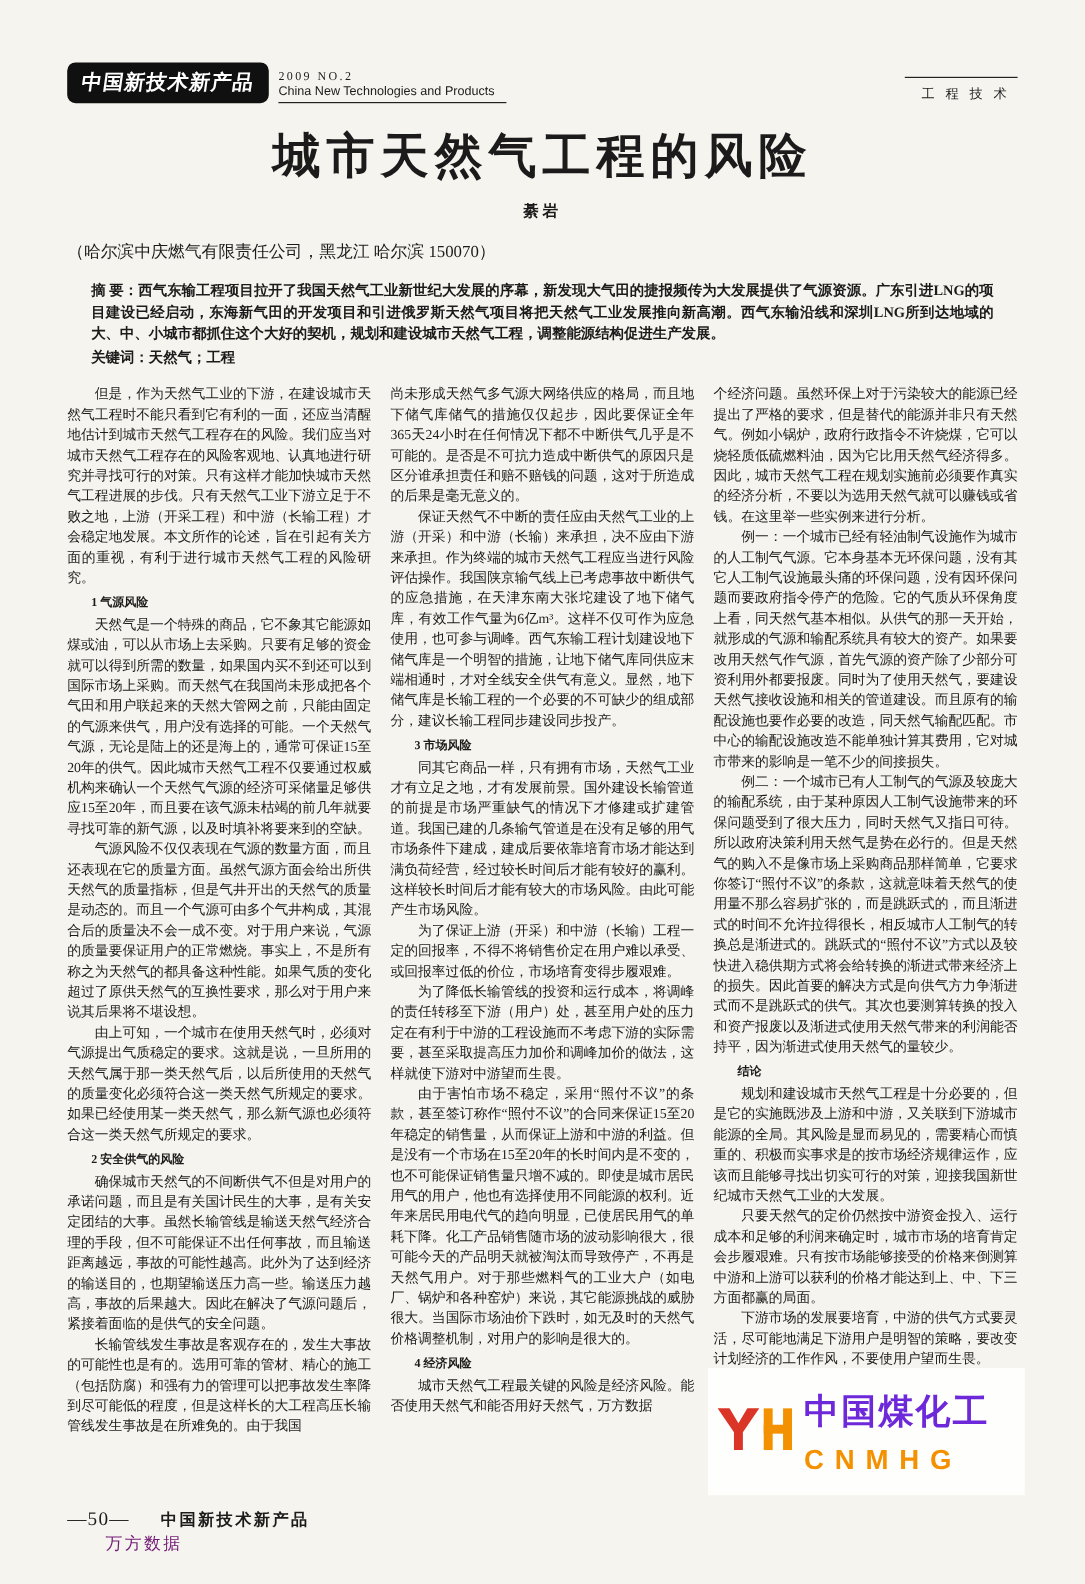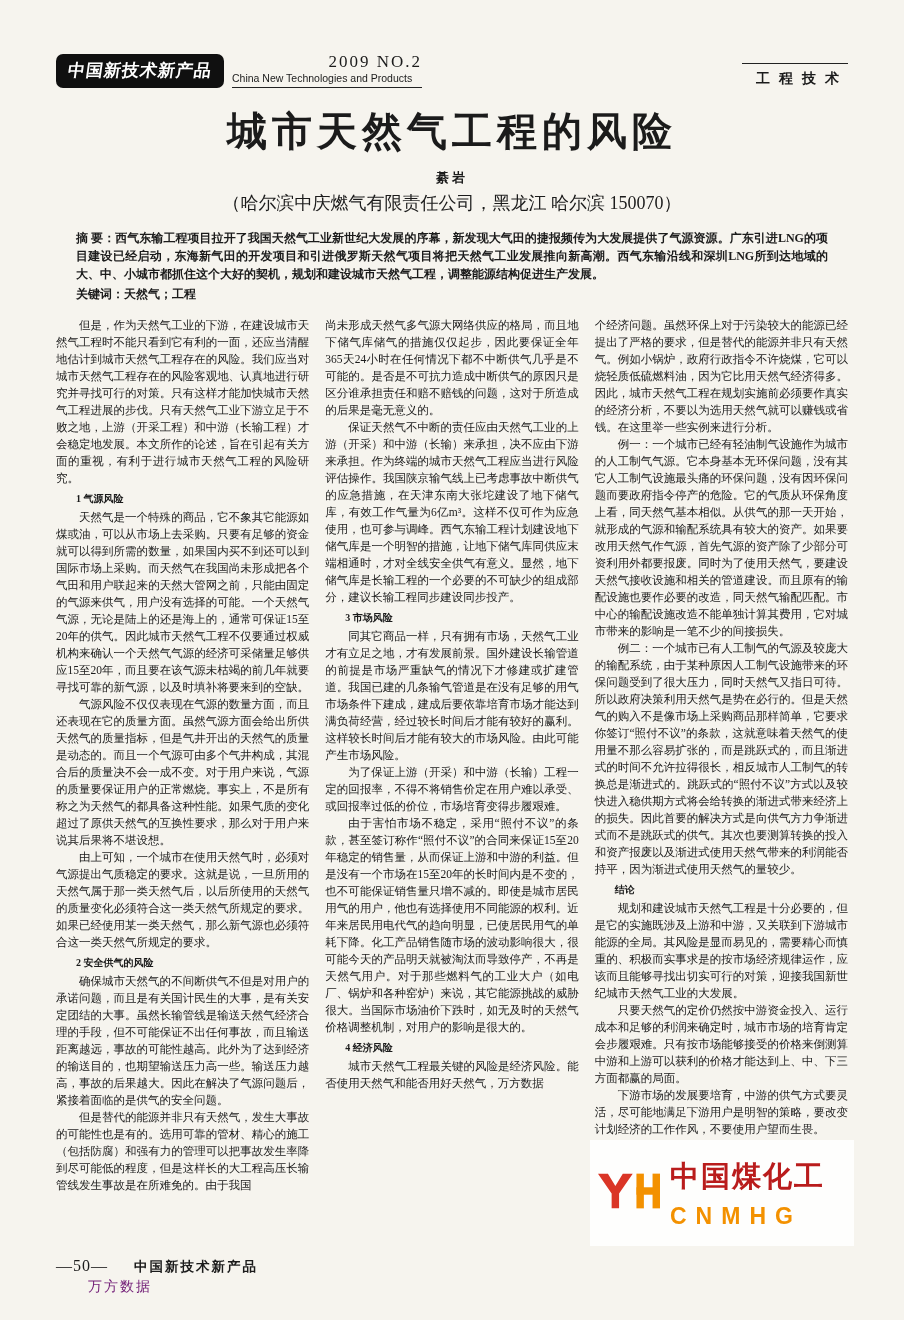--- a/index.html
+++ b/index.html
@@ -16,31 +16,31 @@
   
   .header { display:flex; justify-content:space-between; align-items:flex-end; }
   .header-left { display:flex; align-items:flex-end; gap:8px; }
   .banner {
     background:#101010; color:#fff;
     padding:5px 12px 6px; border-radius:7px;
     font-size:17px; font-weight:bold; white-space:nowrap;
   }
   .banner span { display:inline-block; transform:skewX(-8deg); letter-spacing:1px; }
   .issue-block { border-bottom:1.5px solid #222; padding-bottom:3px; min-width:190px; }
-  .issue { font-size:17px; letter-spacing:2px;text-align:right; }
+  .issue { font-size:10px; letter-spacing:2px; }
   .journal-en { font-size:10.5px; font-family:"Liberation Sans","DejaVu Sans",sans-serif; }
   .section-tag {
-    font-size:14px; font-weight:bold; letter-spacing:9px;
+    font-size:11px; font-weight:normal; letter-spacing:9px;
     border-top:1.5px solid #222; padding:6px 0 0 14px;
   }
 
   
   .title { text-align:center; font-size:40px; font-weight:bold; letter-spacing:5px; margin-top:16px; }
   .author { text-align:center; font-size:13px; font-weight:bold; margin-top:10px; letter-spacing:3px; }
-  .affiliation { text-align:center; font-size:18px; margin-top:4px; }
+  .affiliation { text-align:left; font-size:14px; margin-top:16px; }
 
   .abstract, .keywords {
     margin:0 20px; font-size:12px; line-height:18px;
     text-align:justify; font-weight:600;
   }
   .abstract { margin-top:14px; }
   .keywords { margin-top:2px; }
   .lbl { font-weight:bold; }
 
   
@@ -105,28 +105,29 @@
 
   <div class="columns">
     <div class="col">
         <p class="para">但是，作为天然气工业的下游，在建设城市天然气工程时不能只看到它有利的一面，还应当清醒地估计到城市天然气工程存在的风险。我们应当对城市天然气工程存在的风险客观地、认真地进行研究并寻找可行的对策。只有这样才能加快城市天然气工程进展的步伐。只有天然气工业下游立足于不败之地，上游（开采工程）和中游（长输工程）才会稳定地发展。本文所作的论述，旨在引起有关方面的重视，有利于进行城市天然气工程的风险研究。</p>
         <h3 class="sec-heading">1 气源风险</h3>
         <p class="para">天然气是一个特殊的商品，它不象其它能源如煤或油，可以从市场上去采购。只要有足够的资金就可以得到所需的数量，如果国内买不到还可以到国际市场上采购。而天然气在我国尚未形成把各个气田和用户联起来的天然大管网之前，只能由固定的气源来供气，用户没有选择的可能。一个天然气气源，无论是陆上的还是海上的，通常可保证15至20年的供气。因此城市天然气工程不仅要通过权威机构来确认一个天然气气源的经济可采储量足够供应15至20年，而且要在该气源未枯竭的前几年就要寻找可靠的新气源，以及时填补将要来到的空缺。</p>
         <p class="para">气源风险不仅仅表现在气源的数量方面，而且还表现在它的质量方面。虽然气源方面会给出所供天然气的质量指标，但是气井开出的天然气的质量是动态的。而且一个气源可由多个气井构成，其混合后的质量决不会一成不变。对于用户来说，气源的质量要保证用户的正常燃烧。事实上，不是所有称之为天然气的都具备这种性能。如果气质的变化超过了原供天然气的互换性要求，那么对于用户来说其后果将不堪设想。</p>
         <p class="para">由上可知，一个城市在使用天然气时，必须对气源提出气质稳定的要求。这就是说，一旦所用的天然气属于那一类天然气后，以后所使用的天然气的质量变化必须符合这一类天然气所规定的要求。如果已经使用某一类天然气，那么新气源也必须符合这一类天然气所规定的要求。</p>
         <h3 class="sec-heading">2 安全供气的风险</h3>
         <p class="para">确保城市天然气的不间断供气不但是对用户的承诺问题，而且是有关国计民生的大事，是有关安定团结的大事。虽然长输管线是输送天然气经济合理的手段，但不可能保证不出任何事故，而且输送距离越远，事故的可能性越高。此外为了达到经济的输送目的，也期望输送压力高一些。输送压力越高，事故的后果越大。因此在解决了气源问题后，紧接着面临的是供气的安全问题。</p>
-        <p class="para">但是替代的能源并非只有天然气，发生大事故的可能性也是有的。选用可靠的管材、精心的施工（包括防腐）和强有力的管理可以把事故发生率降到尽可能低的程度，但是这样长的大工程高压长输管线发生事故是在所难免的。由于我国</p>
+        <p class="para">长输管线发生事故是客观存在的，发生大事故的可能性也是有的。选用可靠的管材、精心的施工（包括防腐）和强有力的管理可以把事故发生率降到尽可能低的程度，但是这样长的大工程高压长输管线发生事故是在所难免的。由于我国</p>
       </div>
     <div class="col">
         <p class="para noindent">尚未形成天然气多气源大网络供应的格局，而且地下储气库储气的措施仅仅起步，因此要保证全年365天24小时在任何情况下都不中断供气几乎是不可能的。是否是不可抗力造成中断供气的原因只是区分谁承担责任和赔不赔钱的问题，这对于所造成的后果是毫无意义的。</p>
         <p class="para">保证天然气不中断的责任应由天然气工业的上游（开采）和中游（长输）来承担，决不应由下游来承担。作为终端的城市天然气工程应当进行风险评估操作。我国陕京输气线上已考虑事故中断供气的应急措施，在天津东南大张坨建设了地下储气库，有效工作气量为6亿m³。这样不仅可作为应急使用，也可参与调峰。西气东输工程计划建设地下储气库是一个明智的措施，让地下储气库同供应末端相通时，才对全线安全供气有意义。显然，地下储气库是长输工程的一个必要的不可缺少的组成部分，建议长输工程同步建设同步投产。</p>
         <h3 class="sec-heading">3 市场风险</h3>
         <p class="para">同其它商品一样，只有拥有市场，天然气工业才有立足之地，才有发展前景。国外建设长输管道的前提是市场严重缺气的情况下才修建或扩建管道。我国已建的几条输气管道是在没有足够的用气市场条件下建成，建成后要依靠培育市场才能达到满负荷经营，经过较长时间后才能有较好的赢利。这样较长时间后才能有较大的市场风险。由此可能产生市场风险。</p>
         <p class="para">为了保证上游（开采）和中游（长输）工程一定的回报率，不得不将销售价定在用户难以承受、或回报率过低的价位，市场培育变得步履艰难。</p>
+        <p class="para">为了降低长输管线的投资和运行成本，将调峰的责任转移至下游（用户）处，甚至用户处的压力定在有利于中游的工程设施而不考虑下游的实际需要，甚至采取提高压力加价和调峰加价的做法，这样就使下游对中游望而生畏。</p>
         <p class="para">由于害怕市场不稳定，采用“照付不议”的条款，甚至签订称作“照付不议”的合同来保证15至20年稳定的销售量，从而保证上游和中游的利益。但是没有一个市场在15至20年的长时间内是不变的，也不可能保证销售量只增不减的。即使是城市居民用气的用户，他也有选择使用不同能源的权利。近年来居民用电代气的趋向明显，已使居民用气的单耗下降。化工产品销售随市场的波动影响很大，很可能今天的产品明天就被淘汰而导致停产，不再是天然气用户。对于那些燃料气的工业大户（如电厂、锅炉和各种窑炉）来说，其它能源挑战的威胁很大。当国际市场油价下跌时，如无及时的天然气价格调整机制，对用户的影响是很大的。</p>
         <h3 class="sec-heading">4 经济风险</h3>
         <p class="para">城市天然气工程最关键的风险是经济风险。能否使用天然气和能否用好天然气，万方数据</p>
       </div>
     <div class="col">
         <p class="para noindent">个经济问题。虽然环保上对于污染较大的能源已经提出了严格的要求，但是替代的能源并非只有天然气。例如小锅炉，政府行政指令不许烧煤，它可以烧轻质低硫燃料油，因为它比用天然气经济得多。因此，城市天然气工程在规划实施前必须要作真实的经济分析，不要以为选用天然气就可以赚钱或省钱。在这里举一些实例来进行分析。</p>
         <p class="para">例一：一个城市已经有轻油制气设施作为城市的人工制气气源。它本身基本无环保问题，没有其它人工制气设施最头痛的环保问题，没有因环保问题而要政府指令停产的危险。它的气质从环保角度上看，同天然气基本相似。从供气的那一天开始，就形成的气源和输配系统具有较大的资产。如果要改用天然气作气源，首先气源的资产除了少部分可资利用外都要报废。同时为了使用天然气，要建设天然气接收设施和相关的管道建设。而且原有的输配设施也要作必要的改造，同天然气输配匹配。市中心的输配设施改造不能单独计算其费用，它对城市带来的影响是一笔不少的间接损失。</p>
         <p class="para">例二：一个城市已有人工制气的气源及较庞大的输配系统，由于某种原因人工制气设施带来的环保问题受到了很大压力，同时天然气又指日可待。所以政府决策利用天然气是势在必行的。但是天然气的购入不是像市场上采购商品那样简单，它要求你签订“照付不议”的条款，这就意味着天然气的使用量不那么容易扩张的，而是跳跃式的，而且渐进式的时间不允许拉得很长，相反城市人工制气的转换总是渐进式的。跳跃式的“照付不议”方式以及较快进入稳供期方式将会给转换的渐进式带来经济上的损失。因此首要的解决方式是向供气方力争渐进式而不是跳跃式的供气。其次也要测算转换的投入和资产报废以及渐进式使用天然气带来的利润能否持平，因为渐进式使用天然气的量较少。</p>
         <h3 class="sec-heading">结论</h3>
         <p class="para">规划和建设城市天然气工程是十分必要的，但是它的实施既涉及上游和中游，又关联到下游城市能源的全局。其风险是显而易见的，需要精心而慎重的、积极而实事求是的按市场经济规律运作，应该而且能够寻找出切实可行的对策，迎接我国新世纪城市天然气工业的大发展。</p>
@@ -144,18 +145,18 @@
   <div class="watermark">
     <span>
       <svg width="62" height="52" viewBox="0 0 100 56" xmlns="http://www.w3.org/2000/svg">
         <polygon points="0,0 16,0 28,20 40,0 56,0 34,32 34,56 22,56 22,32" fill="#da3526"></polygon>
         <rect x="62" y="0" width="12" height="56" fill="#f39100"></rect>
         <rect x="88" y="0" width="12" height="56" fill="#f39100"></rect>
         <rect x="62" y="22" width="38" height="12" fill="#f39100"></rect>
       </svg>
     </span>
     <span class="wm-text">
-      <span class="wm-cn" style="color: #b91c1c;">中国煤化工</span>
+      <span class="wm-cn" style="color: #6d28d9;">中国煤化工</span>
       <span class="wm-en" style="color: rgb(243, 145, 0);">CNMHG</span>
     </span>
   </div>
 
 </div>
 
 </body></html>

